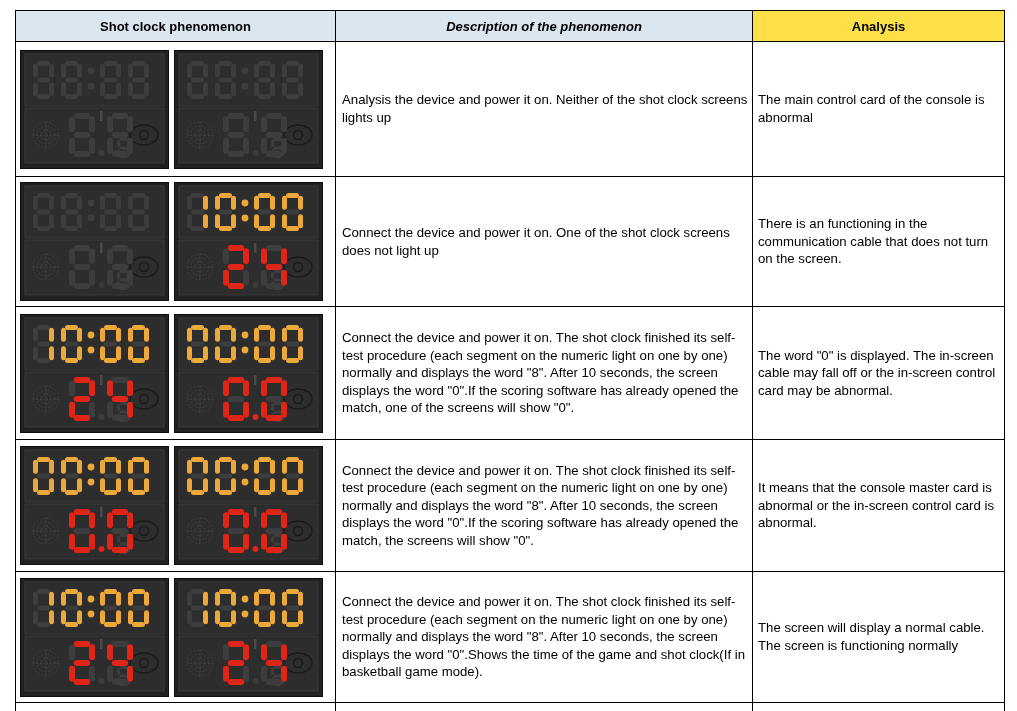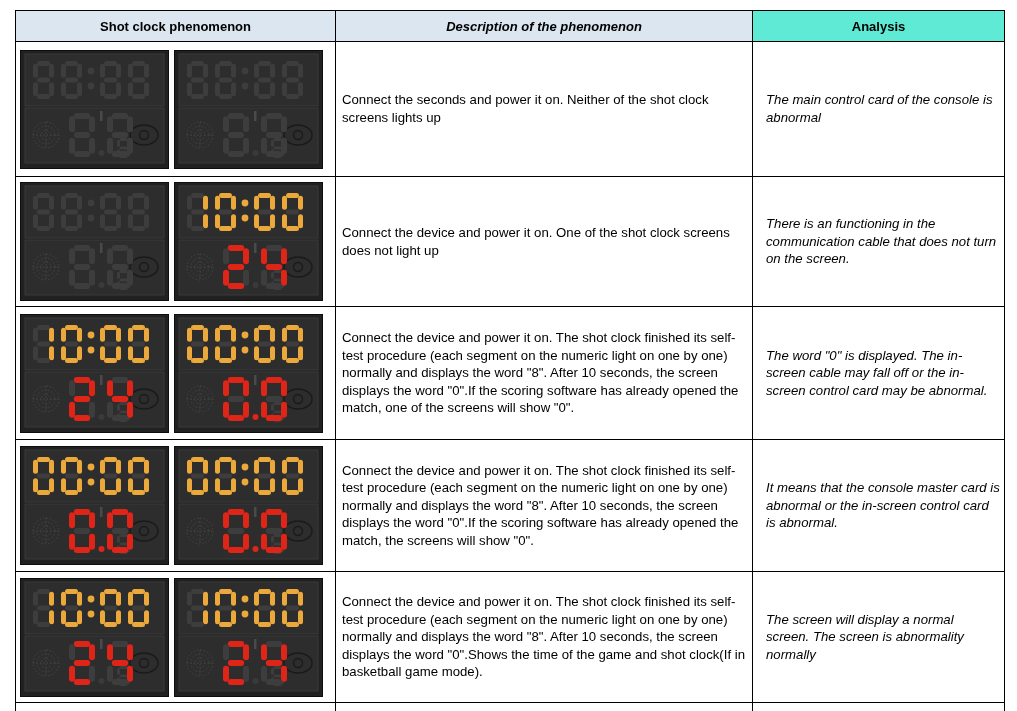--- a/index.html
+++ b/index.html
@@ -7,37 +7,37 @@
   #page{width:1017px;height:711px;overflow:hidden;background:#fff;position:relative;}
   table.tbl{border-collapse:collapse;table-layout:fixed;width:989px;margin:10px 0 0 15px;}
   table.tbl th, table.tbl td{border:1px solid #000;vertical-align:middle;}
   th.hdr{background:#dce6f1;font-size:13px;font-weight:bold;height:30px;text-align:center;padding:0 4px;}
   tr.r1{height:135px;} tr.r2{height:130px;} tr.r3{height:133px;} tr.r4{height:132px;} tr.r5{height:131px;}
   tr.partial td{height:40px;}
   td.c-img{padding:0;}
   .imgwrap{display:flex;gap:5px;align-items:center;margin-left:4px;}
   .display{width:149px;height:119px;}
   td.c-desc p, td.c-ana p{margin:0;padding:2px 3px 2px 5px;font-size:13.2px;line-height:1.33;}
-  td.c-ana p{padding-left:12px;font-style:italic;}
+  td.c-ana p{padding-left:4px;}
 </style>
 </head>
 <body>
 
 <div id="page">
   <table class="tbl">
     <colgroup>
       <col style="width:320px">
         <col style="width:417px">
         <col style="width:252px">
     </colgroup>
     <thead>
       <tr>
         <th class="hdr" style="background: rgb(220, 230, 241);">Shot clock phenomenon</th>
         <th class="hdr" style="background: rgb(220, 230, 241); font-style: italic;">Description of the phenomenon</th>
-        <th class="hdr" style="background: #5eead4;">Analysis</th>
+        <th class="hdr" style="background: #fde047;">Analysis</th>
       </tr>
     </thead>
     <tbody>
       <tr class="r1">
         <td class="c-img">
           <div class="imgwrap">
             <div class="display"><svg xmlns="http://www.w3.org/2000/svg" width="149" height="119" viewBox="0 0 149 119">
                   <rect x="0.5" y="0.5" width="148" height="118" fill="#212121" stroke="#0e0e0e"></rect>
                   <rect x="5" y="4" width="139" height="52" fill="#2d2d2d" stroke="#3a3a3a"></rect>
                   <rect x="5" y="58" width="139" height="55" fill="#2d2d2d" stroke="#3a3a3a"></rect>
@@ -179,21 +179,21 @@
                     <rect x="91.8" y="101.0" width="16.4" height="6.0" rx="3.0" fill="#3d3d3d"></rect>
                     <rect x="87.0" y="87.7" width="6.0" height="16.0" rx="3.0" fill="#3d3d3d"></rect>
                     <rect x="87.0" y="66.3" width="6.0" height="16.0" rx="3.0" fill="#3d3d3d"></rect>
                     <rect x="91.8" y="82.0" width="16.4" height="6.0" rx="3.0" fill="#3d3d3d"></rect>
                     <circle cx="81.5" cy="103" r="3" fill="#3a3a3a"></circle>
                   </g>
                 </svg></div>
           </div>
         </td>
         <td class="c-desc">
-            <p>Connect the seconds and power it on. Neither of the shot clock screens lights up</p>
+            <p>Analysis the device and power it on. Neither of the shot clock screens lights up</p>
           </td>
         <td class="c-ana">
             <p>The main control card of the console is abnormal</p>
           </td>
       </tr>
       <tr class="r2">
         <td class="c-img">
           <div class="imgwrap">
             <div class="display"><svg xmlns="http://www.w3.org/2000/svg" width="149" height="119" viewBox="0 0 149 119">
                   <rect x="0.5" y="0.5" width="148" height="118" fill="#212121" stroke="#0e0e0e"></rect>
@@ -814,21 +814,21 @@
                     <rect x="91.8" y="82.0" width="16.4" height="6.0" rx="3.0" fill="#df2418"></rect>
                     <circle cx="81.5" cy="103" r="3" fill="#3a3a3a"></circle>
                   </g>
                 </svg></div>
           </div>
         </td>
         <td class="c-desc">
             <p>Connect the device and power it on. The shot clock finished its self-test procedure (each segment on the numeric light on one by one) normally and displays the word "8". After 10 seconds, the screen displays the word "0".Shows the time of the game and shot clock(If in basketball game mode).</p>
           </td>
         <td class="c-ana">
-            <p>The screen will display a normal screen. The screen is abnormality normally</p>
+            <p>The screen will display a normal cable. The screen is functioning normally</p>
           </td>
       </tr>
       <tr class="partial">
         <td></td>
         <td></td>
         <td></td>
       </tr>
     </tbody>
   </table>
 </div>

